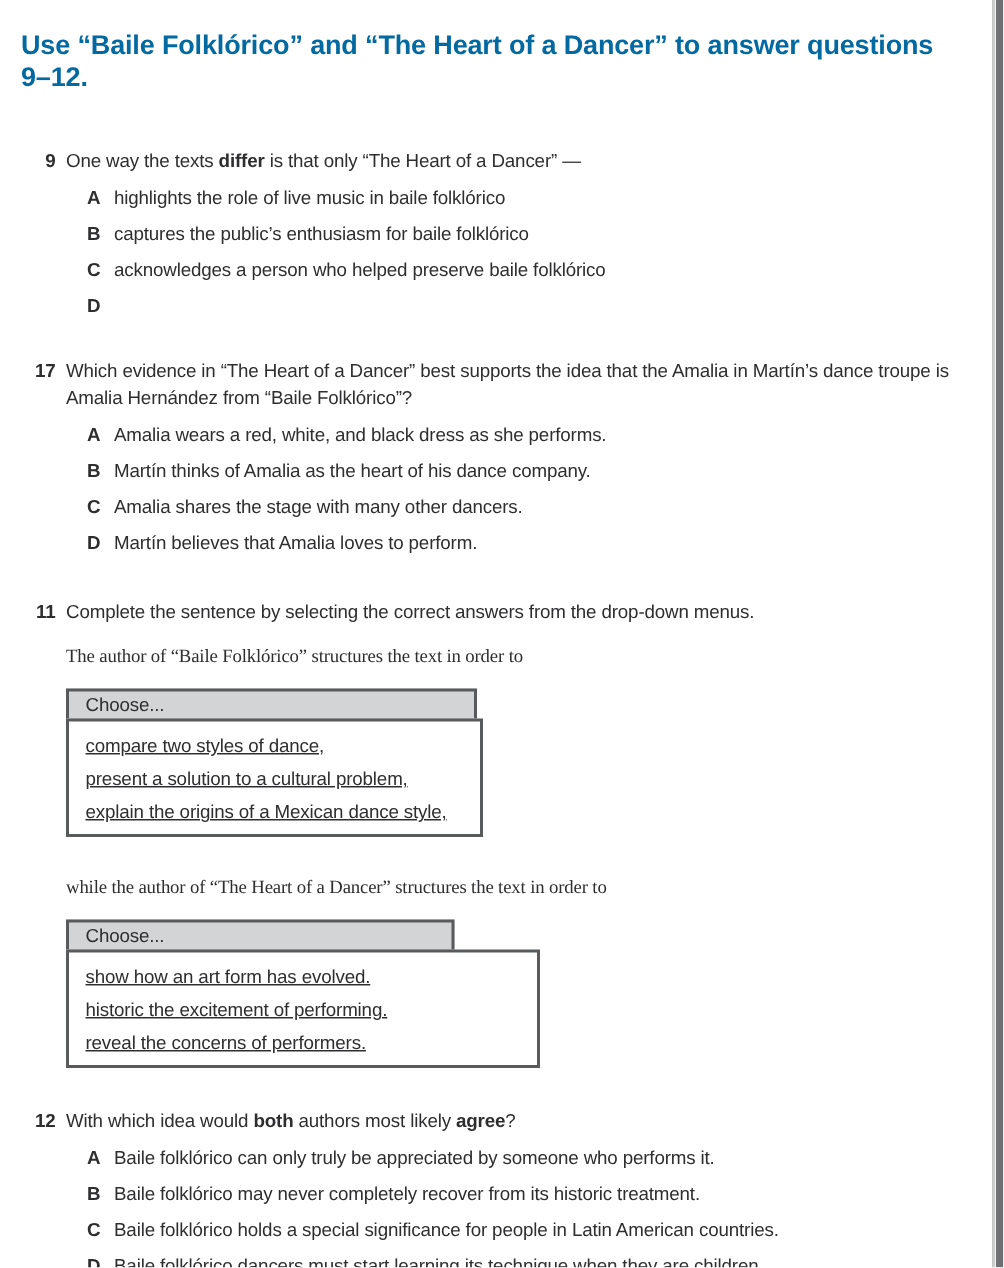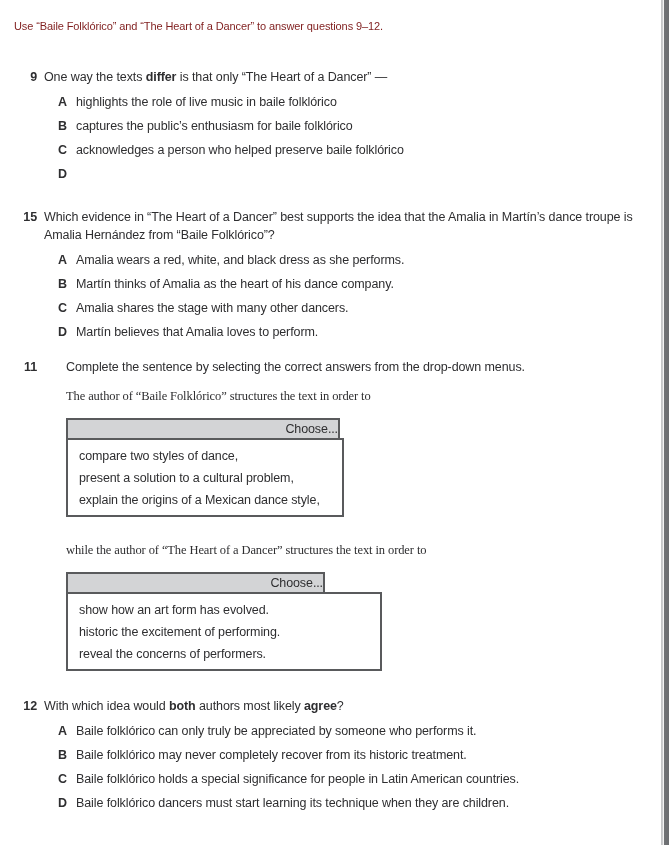--- a/index.html
+++ b/index.html
@@ -22,31 +22,31 @@
     top: 0; right: 0;
     width: 9px; height: 100%;
     background: linear-gradient(to right,
       #ffffff 0px, #ffffff 1px,
       #c2c3c5 1px, #cfd0d2 3px,
       #f3f3f3 3px, #f3f3f3 4px,
       #717376 4px, #6b6d70 9px);
   }
   .title {
     margin: 20px 24px 0 14px;
-    font-size: 11px;
-    font-weight: normal;
-    color: #7f1d1d;
+    font-size: 18px;
+    font-weight: bold;
+    color: #0369a1;
   }
   .question {
     display: flex;
     margin-left: 14px;
   }
   .q9  { margin-top: 36px; }
   .q10 { margin-top: 26px; }
-  .q11 { margin-top: 18px; gap: 22px; }
+  .q11 { margin-top: 29px; }
   .q12 { margin-top: 26px; }
   .qnum {
     width: 23px;
     flex-shrink: 0;
     text-align: right;
     font-weight: bold;
     font-size: 12.5px;
     line-height: 18px;
   }
   .qbody {
@@ -72,32 +72,32 @@
   .choice-text { margin-left: 5px; }
   .sentence { margin-top: 11px; line-height: 18px; font-family: Liberation Serif, serif; }
   .dropdown { margin-top: 13px; }
   .dropdown-header {
     height: 22px;
     line-height: 19px;
     padding-left: 11px;
     background: #d3d4d6;
     border: 2px solid #595a5c;
     cursor: pointer;
-    text-align: right;
   }
   .dropdown-list {
     margin-top: -2px;
     border: 2px solid #595a5c;
     background: #ffffff;
     padding: 5px 0 4px 0;
   }
   .dropdown-option {
     line-height: 22px;
     padding-left: 11px;
     cursor: pointer;
+    text-decoration: underline;
   }
   .dd1 .dropdown-header { width: 274px; }
   .dd1 .dropdown-list   { width: 278px; }
   .dd2 .dropdown-header { width: 259px; }
   .dd2 .dropdown-list   { width: 316px; }
 </style>
 </head>
 <body>
 
 <div class="page">
@@ -122,21 +122,21 @@
           <span class="choice-text">acknowledges a person who helped preserve baile folklórico</span>
         </div>
         <div class="choice">
           <span class="choice-letter">D</span>
         </div>
       </div>
     </div>
   </section>
 
   <section class="question q10">
-    <div class="qnum">15</div>
+    <div class="qnum">17</div>
     <div class="qbody">
       <div class="qtext"><span>Which evidence in “The Heart of a Dancer” best supports the idea that the Amalia in Martín’s dance troupe is Amalia Hernández from “Baile Folklórico”?</span></div>
       <div class="choices">
         <div class="choice">
           <span class="choice-letter">A</span>
           <span class="choice-text">Amalia wears a red, white, and black dress as she performs.</span>
         </div>
         <div class="choice">
           <span class="choice-letter">B</span>
           <span class="choice-text">Martín thinks of Amalia as the heart of his dance company.</span>

